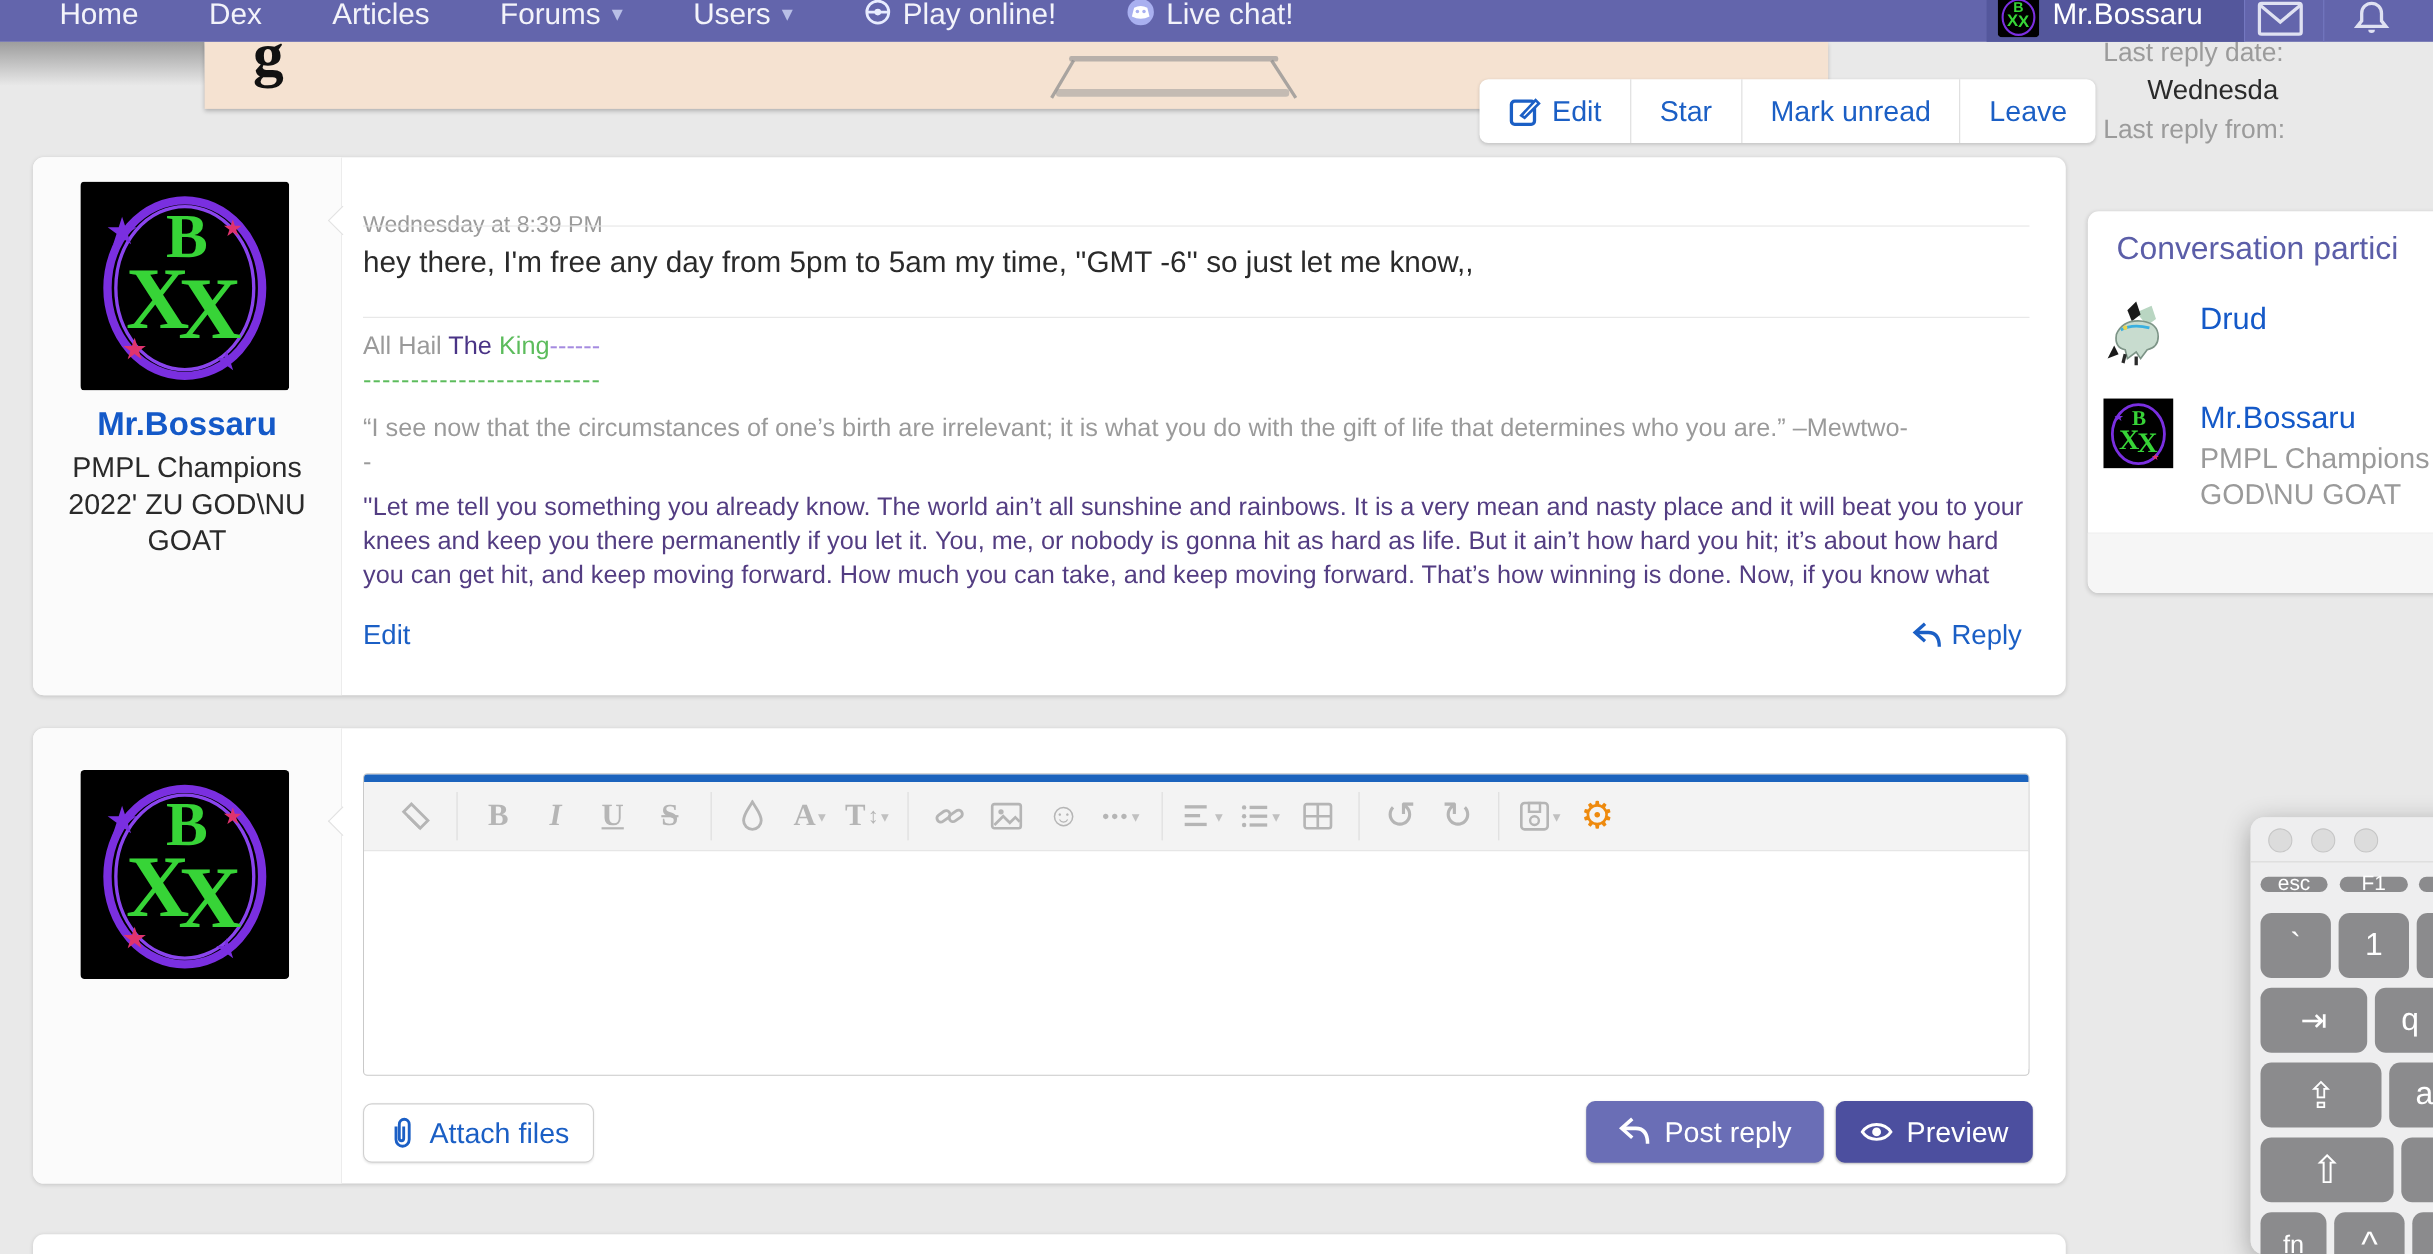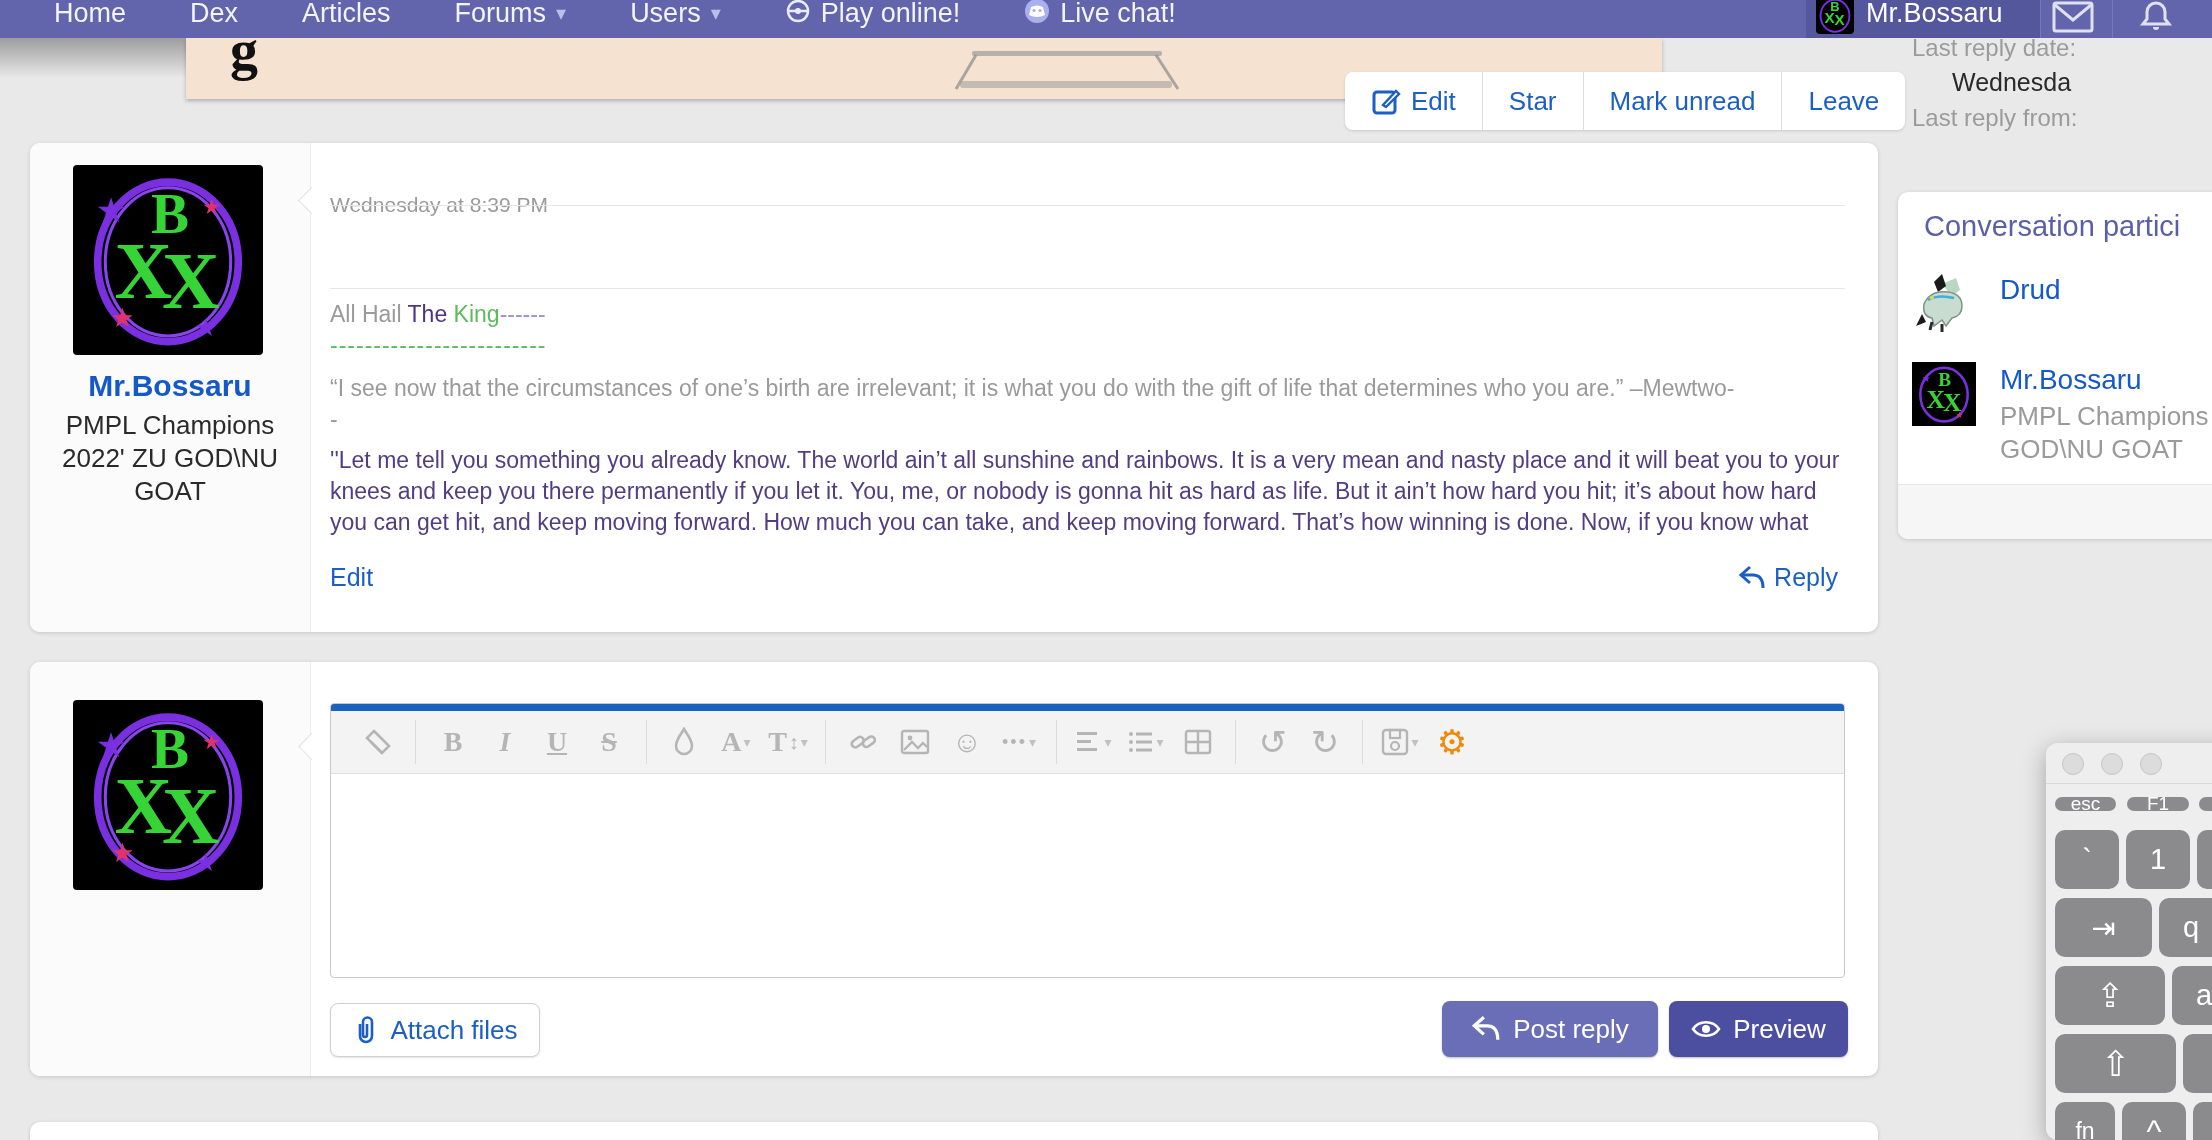--- a/index.html
+++ b/index.html
@@ -209,20 +209,21 @@
           <text x="73" y="26" font-size="11" fill="#e0336e" text-anchor="middle">★</text>
           <text x="26" y="85" font-size="14" fill="#e0336e" text-anchor="middle">★</text>
           <text x="70" y="90" font-size="13" fill="#7a2fe0" text-anchor="middle">★</text>
         </svg>
     </div>
     <div class="post-author">Mr.Bossaru</div>
     <div class="post-author-title">PMPL Champions 2022' ZU GOD\NU GOAT</div>
 
     <div class="timestamp">Wednesday at 8:39 PM</div>
     <div class="divider" style="top:62px"></div>
+    <div class="message">hey there, I'm free any day from 5pm to 5am my time, ''GMT -6'' so just let me know,,</div>
     <div class="divider" style="top:145px"></div>
 
     <div class="signature">
       <div>
         <span class="sig-gray">All Hail </span><span class="sig-the">The </span><span class="sig-king">King</span><span class="sig-dash1">------</span>
       </div>
       <div class="sig-dash2">-------------------------</div>
       <div class="sig-q1">“I see now that the circumstances of one’s birth are irrelevant; it is what you do with the gift of life that determines who you are.” –Mewtwo-</div>
       <div class="sig-q1" style="margin-top:0">-</div>
       <div class="sig-q2">''Let me tell you something you already know. The world ain’t all sunshine and rainbows. It is a very mean and nasty place and it will beat you to your knees and keep you there permanently if you let it. You, me, or nobody is gonna hit as hard as life. But it ain’t how hard you hit; it’s about how hard you can get hit, and keep moving forward. How much you can take, and keep moving forward. That’s how winning is done. Now, if you know what you’re worth, then go out and get what you’re worth. But you gotta be willing to take the hit, and not pointing fingers</div>

